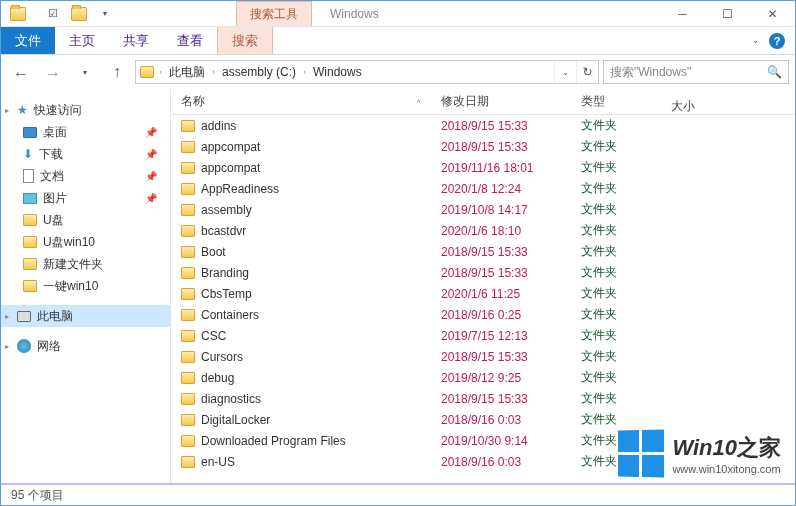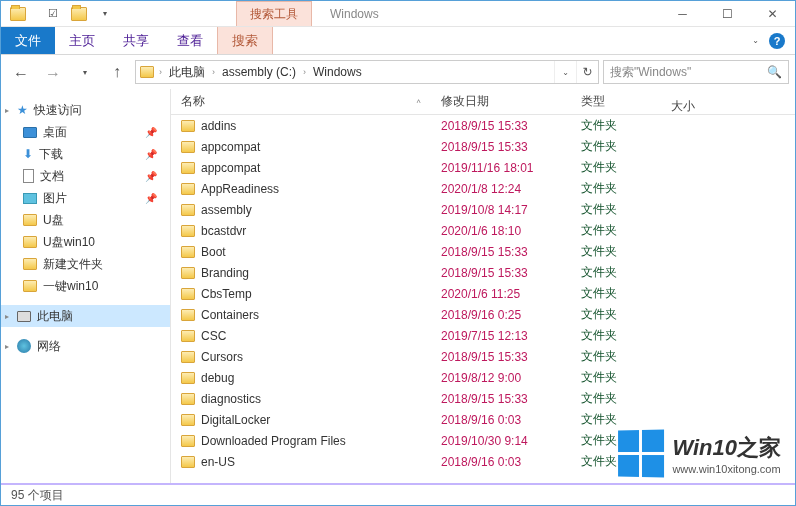--- a/index.html
+++ b/index.html
@@ -345,21 +345,21 @@
             </div>
             <div class="cell date">2018/9/15 15:33</div>
             <div class="cell type">文件夹</div>
             <div class="cell size"></div>
           </div>
           <div class="row">
             <div class="cell name">
               <span class="folder-sm"></span>
               <span>debug</span>
             </div>
-            <div class="cell date">2019/8/12 9:00</div>
+            <div class="cell date">2019/8/12 9:25</div>
             <div class="cell type">文件夹</div>
             <div class="cell size"></div>
           </div>
           <div class="row">
             <div class="cell name">
               <span class="folder-sm"></span>
               <span>diagnostics</span>
             </div>
             <div class="cell date">2018/9/15 15:33</div>
             <div class="cell type">文件夹</div>

